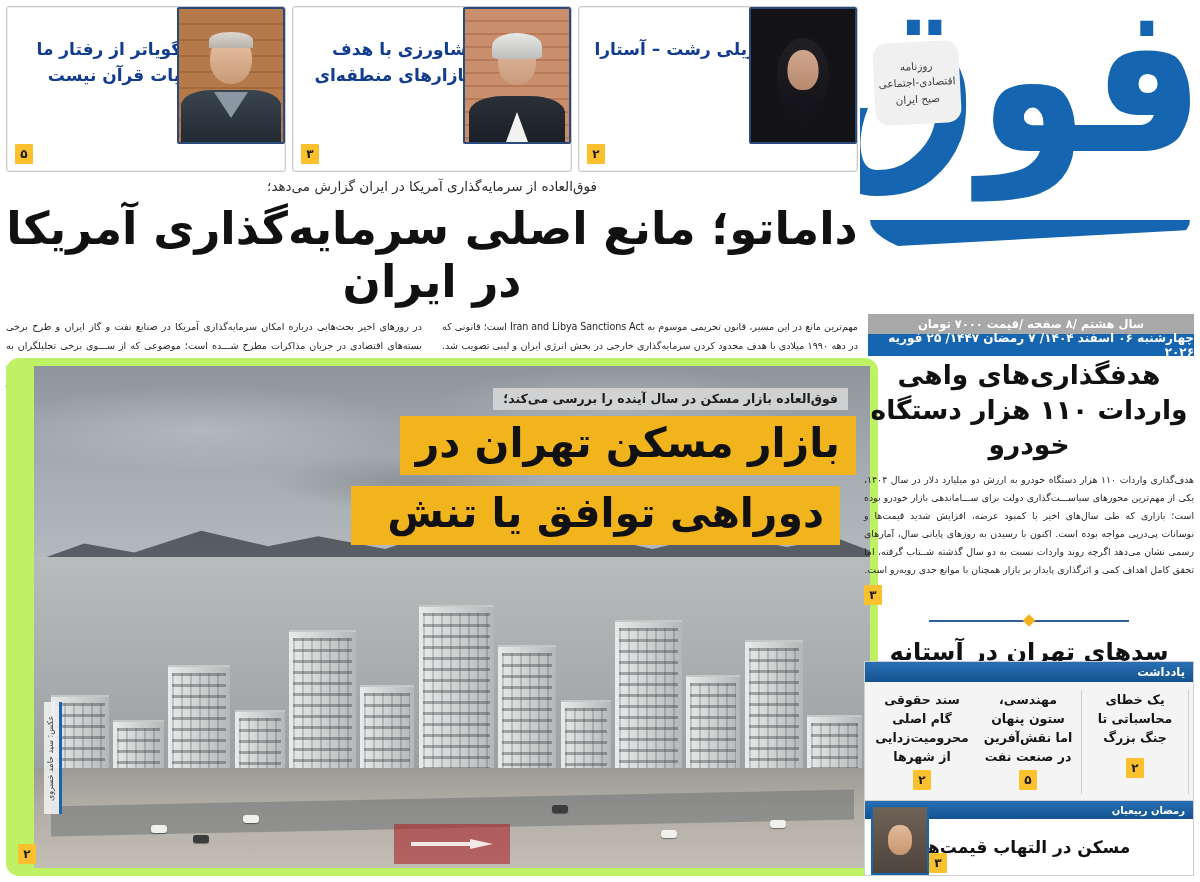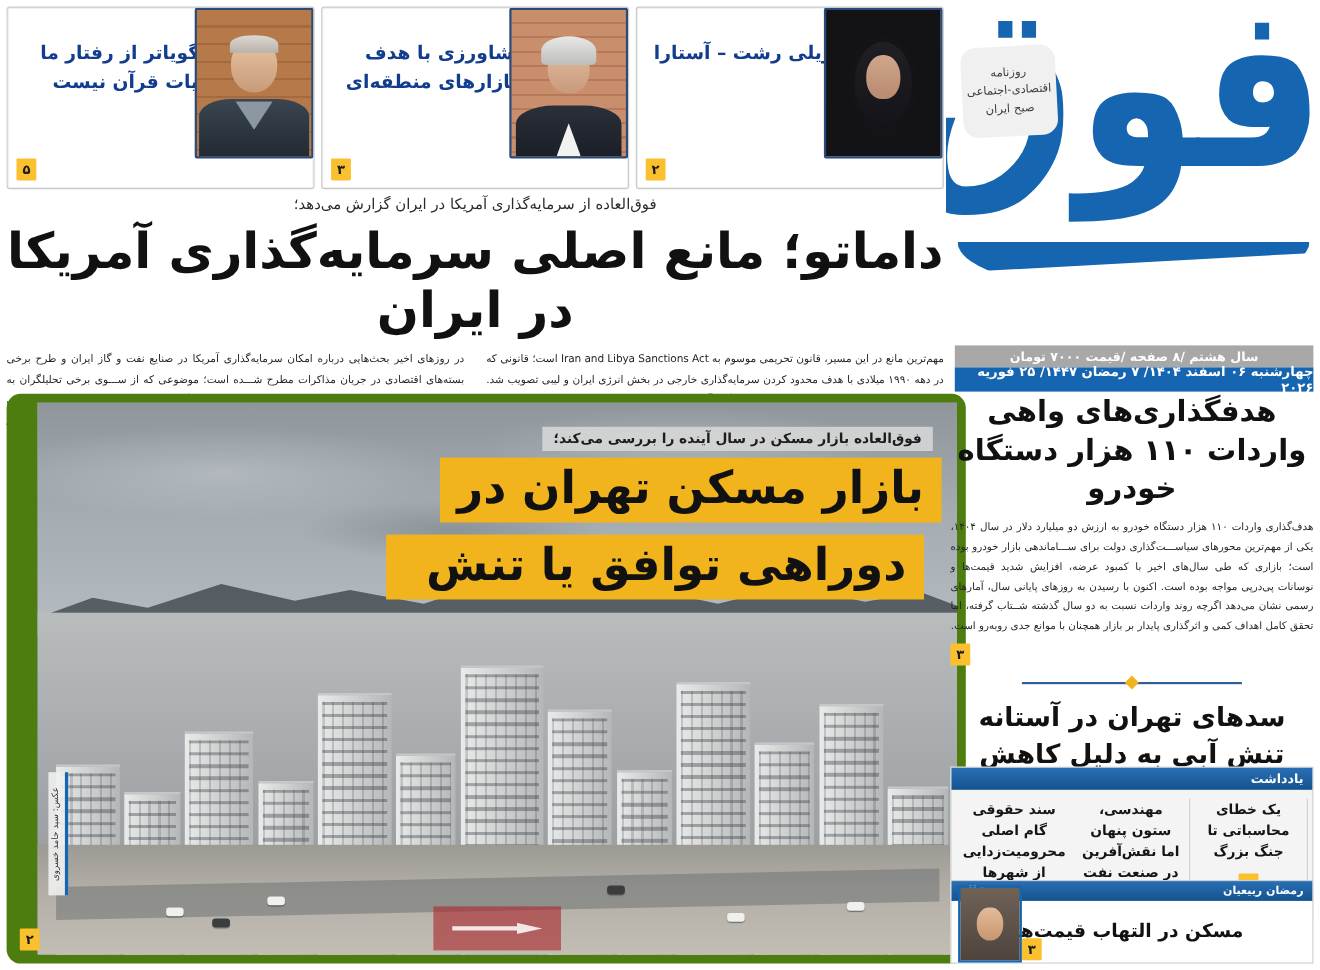--- a/index.html
+++ b/index.html
@@ -304,21 +304,21 @@
   }
   .lead-col.left-col { position: relative; padding-bottom: 4px; }
   .lead-col .pagenum { left: 0; bottom: -2px; }
   .ltr-inline { direction: ltr; unicode-bidi: isolate; }
 
   
   .photoblock {
     position: absolute;
     top: 358px; left: 6px;
     width: 872px; height: 518px;
-    background: #4d7c0f;
+    background: #bef264;
     padding: 8px;
     box-sizing: border-box;
     border-radius: 13px;
   }
   .photo {
     position: relative;
     width: 836px; height: 502px;
     overflow: hidden;
     background:
       linear-gradient(180deg, #9aa1a6 0%, #8b9297 28%, #7d858b 42%, #6f777d 100%);
@@ -485,21 +485,20 @@
   .rc-headline2 .pagenum { left: 0; bottom: 0; }
 
   
   .notes {
     position: absolute;
     right: 6px; top: 661px;
     width: 330px;
     border: 1px solid #cfcfcf;
     background: #f4f4f4;
     box-sizing: border-box;
-    margin-top: 36px;
   }
   .notes-header {
     height: 20px;
     background: linear-gradient(180deg,#2a6fb5 0%, #13538f 100%);
     color: #ffffff;
     font-size: 11.5px;
     font-weight: bold;
     display: flex; align-items: center;
     padding: 0 8px;
     letter-spacing: -0.2px;

